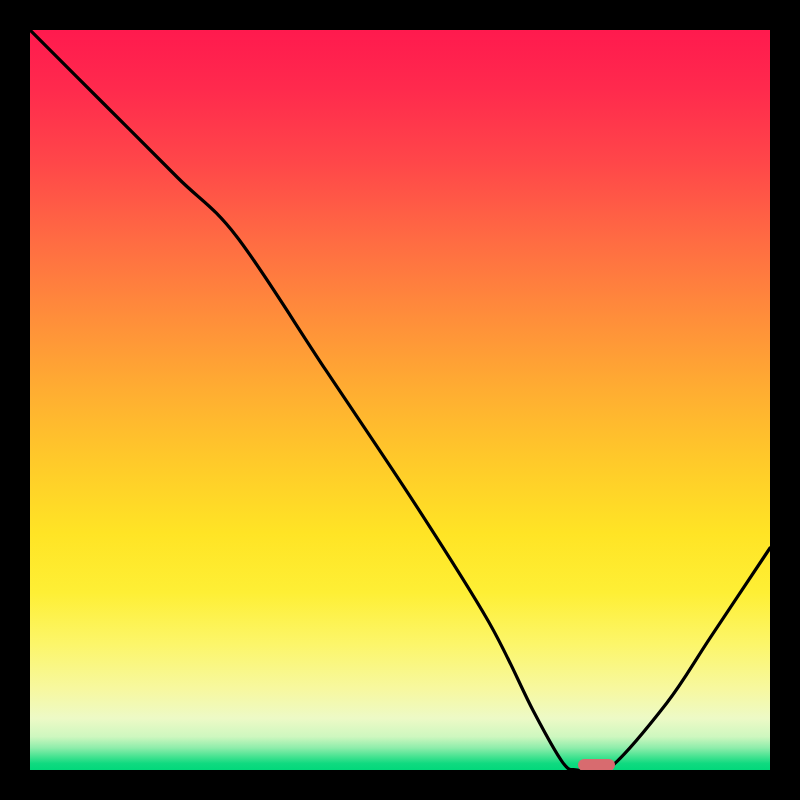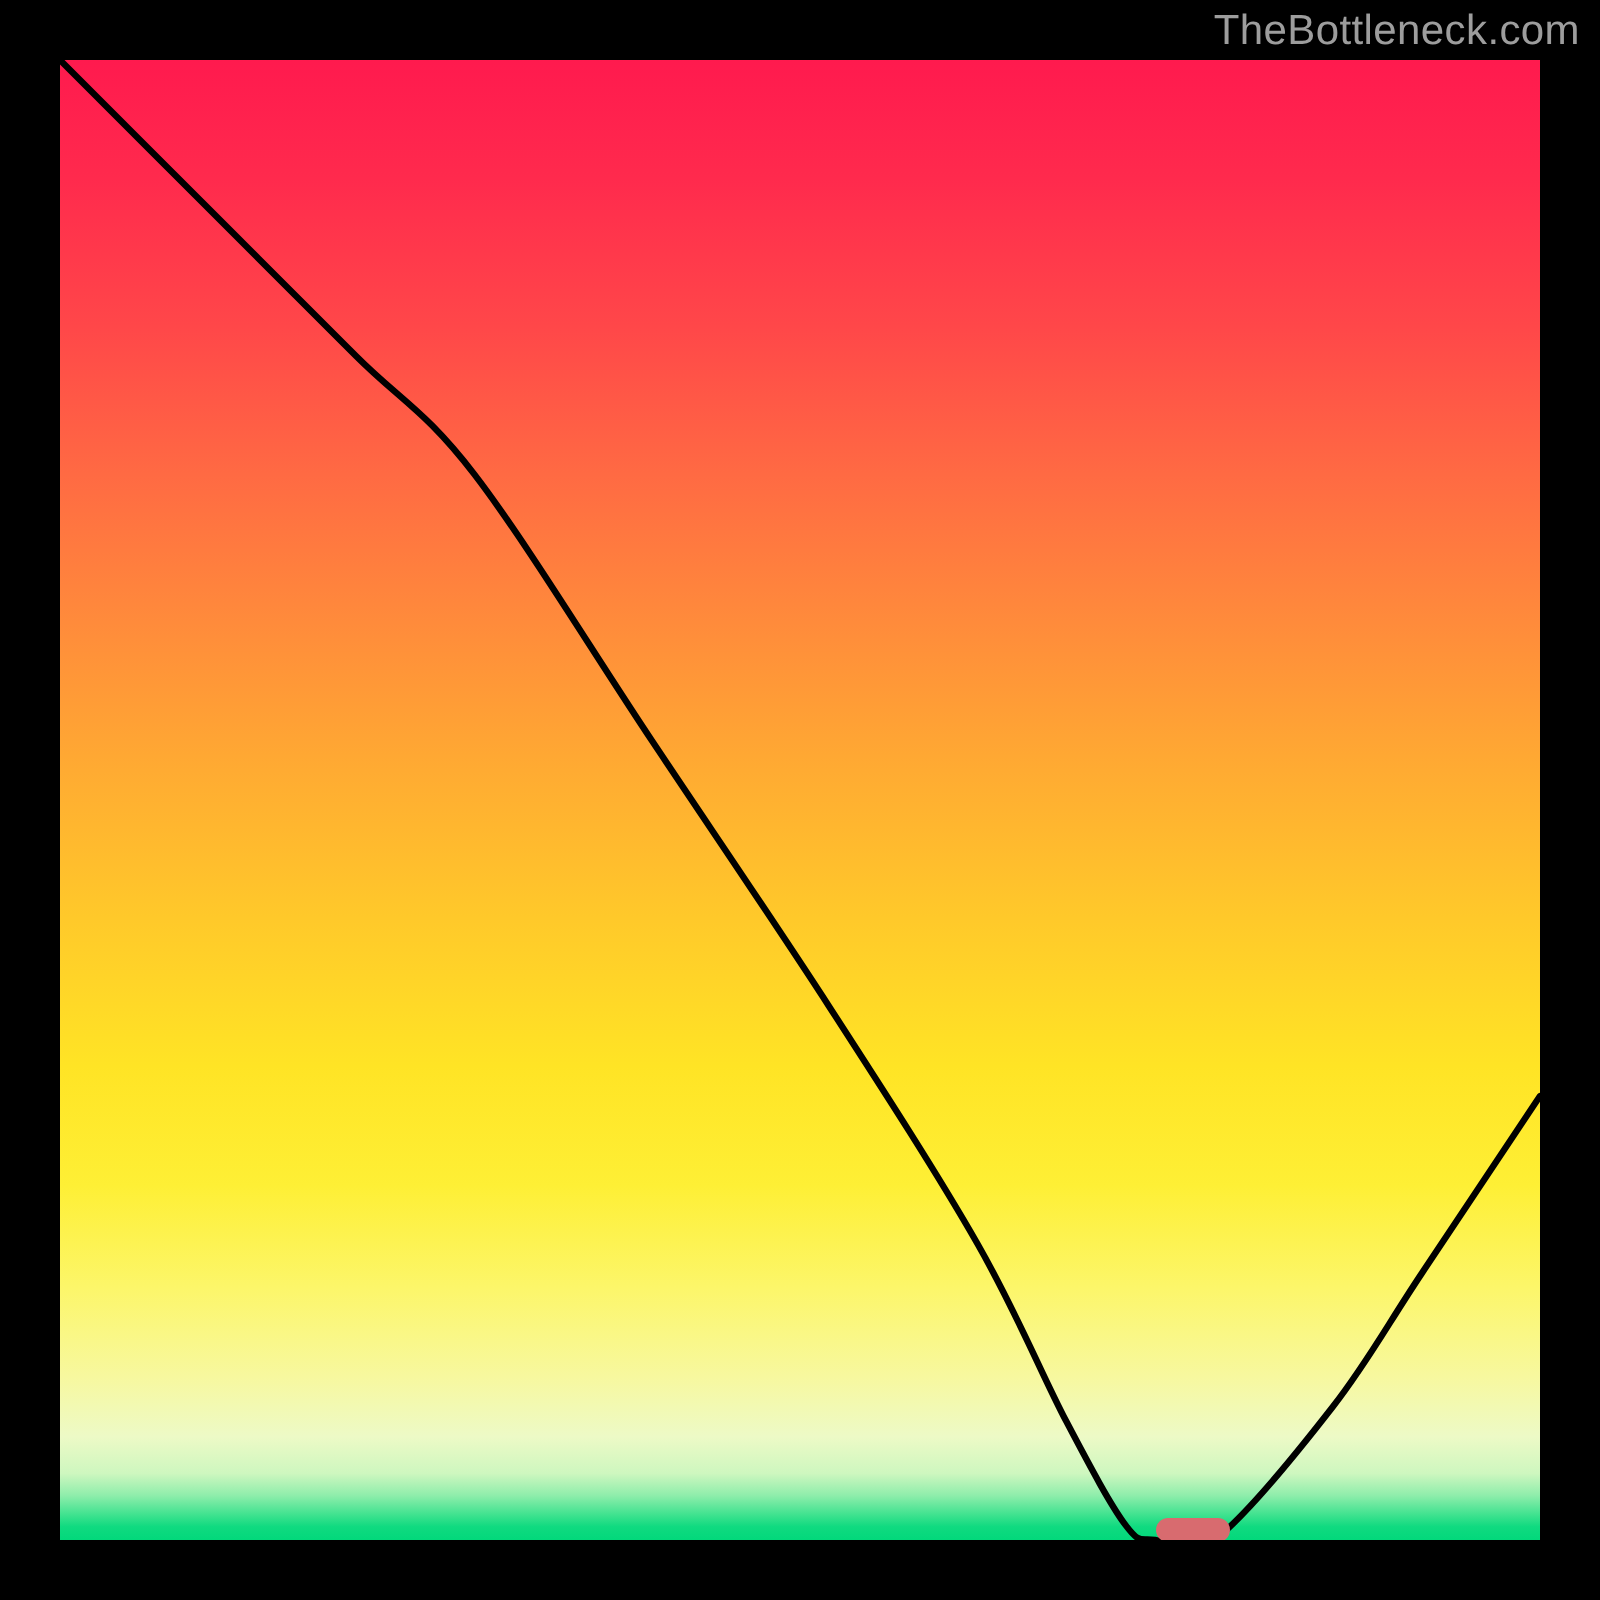--- a/index.html
+++ b/index.html
@@ -71,21 +71,20 @@
     font-weight: 500;
     color: #9d9d9d;
     letter-spacing: 0.2px;
   }
 </style>
 </head>
 <body>
 
 <div class="chart-wrap">
 
-  <div class="watermark">TheBottleneck.com</div>
 
   <div class="plot">
     <div class="gradient"></div>
 
     <svg class="curve" viewBox="0 0 740 740" preserveAspectRatio="none">
       <path id="curve-path" d="M 0 0 C 12.333333333333334 12.333333333333334 49.33333333333333 49.33333333333333 74 74 C 98.66666666666667 98.66666666666667 125.8 125.8 148 148 C 170.2 170.20000000000002 182.53333333333336 175.13333333333338 207.20000000000002 207.20000000000005 C 231.86666666666667 239.2666666666667 266.4 296 296 340.4 C 325.6 384.79999999999995 357.6666666666667 431.6666666666667 384.8 473.6 C 411.93333333333334 515.5333333333333 439.06666666666666 557.4666666666667 458.8 592 C 478.53333333333336 626.5333333333333 490.86666666666673 657.3666666666666 503.20000000000005 680.8 C 515.5333333333334 704.2333333333333 525.4 722.7333333333333 532.8 732.6 C 540.1999999999999 742.4666666666667 540.2 738.7666666666667 547.6 740 C 555 741.2333333333333 562.4000000000001 751.1 577.2 740 C 592 728.9 619.1333333333333 695.6 636.4 673.4 C 653.6666666666666 651.1999999999999 663.5333333333334 632.6999999999999 680.8000000000001 606.8 C 698.0666666666667 580.9 730.1333333333333 532.8 740 518" fill="none" stroke="#000" stroke-width="3.2" stroke-linecap="round" stroke-linejoin="round"></path>
     </svg>
 
     <div class="marker" id="marker" style="left: 547.6px; width: 37px; height: 12px; top: 728.82px; background: rgb(216, 107, 111);"></div>
   </div>

